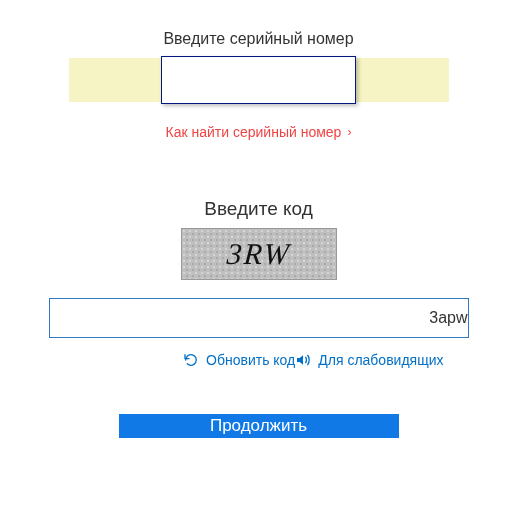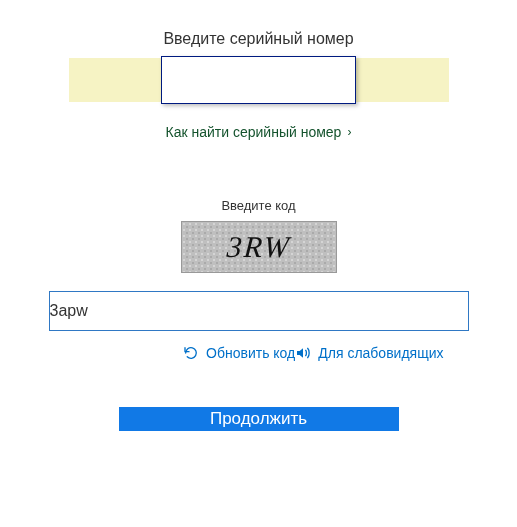--- a/index.html
+++ b/index.html
@@ -43,33 +43,33 @@
       box-shadow: 2px 2px 4px rgba(0,0,0,0.25);
       outline: none;
       text-align: center;
       font-size: 15px;
     }
     .help-link {
       display: inline-flex;
       align-items: center;
       gap: 6px;
       margin-top: 22px;
-      color: #14532d;
+      color: #ef4444;
       font-size: 14px;
       cursor: pointer;
       text-decoration: none;
       justify-content: center;
     }
     .chevron {
       font-size: 12px;
       line-height: 1;
     }
     .label-code {
       margin-top: 58px;
-      font-size: 13px;
+      font-size: 19px;
       color: #333;
     }
     .captcha {
       margin: 8px auto 0;
       width: 156px;
       height: 52px;
       display: flex;
       align-items: center;
       justify-content: center;
       border: 1px solid #999;
@@ -89,21 +89,21 @@
       transform: skewX(-4deg);
       user-select: none;
     }
     .code-input {
       display: block;
       margin: 18px auto 0;
       width: 420px;
       height: 40px;
       border: 1.5px solid #2f78c4;
       outline: none;
-      text-align: left;
+      text-align: right;
       font-size: 16px;
       color: #333;
       background: #fff;
     }
     .actions {
       width: 370px;
       margin: 14px auto 0;
       display: flex;
       justify-content: flex-end;
       align-items: center;

